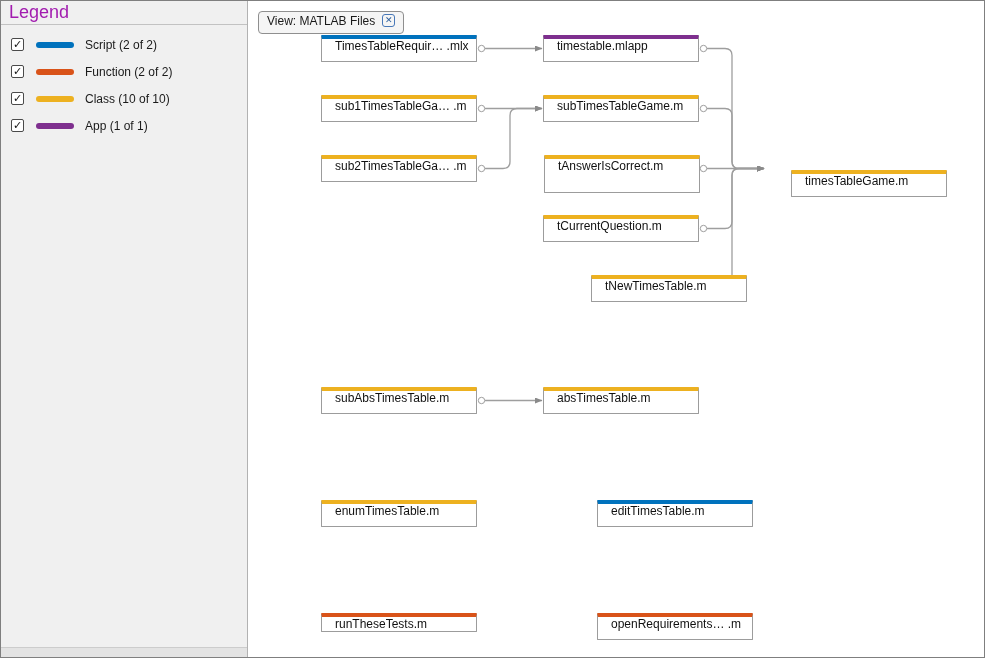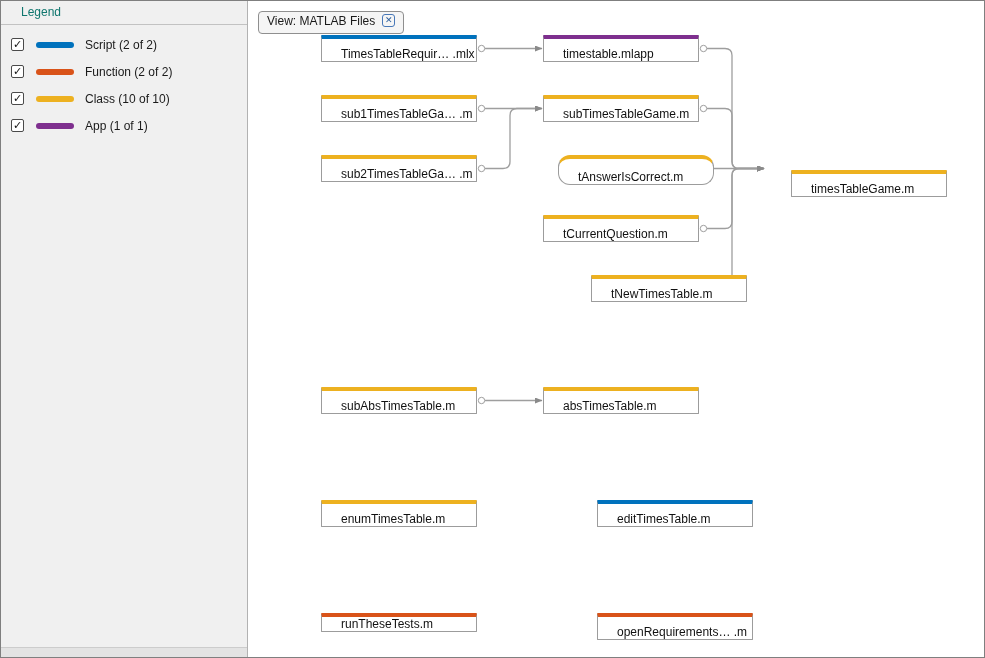--- a/index.html
+++ b/index.html
@@ -7,22 +7,22 @@
     position:relative;width:985px;height:658px;box-sizing:border-box;
     border:1px solid #7f7f7f;background:#fff;overflow:hidden;
     font-family:"Liberation Sans", sans-serif;color:#1a1a1a;
   }
   
   .legend-panel{
     position:absolute;left:0;top:0;bottom:0;width:247px;box-sizing:border-box;
     background:#f0f0f0;border-right:1px solid #b2b2b2;
   }
   .legend-title{
-    height:23px;line-height:23px;padding-left:20px;font-size:12px;
-    border-bottom:1px solid #c2c2c2;color:#0f766e;
+    height:23px;line-height:23px;padding-left:8px;font-size:18px;
+    border-bottom:1px solid #c2c2c2;color:#a21caf;
   }
   .legend-items{padding-top:6px;}
   .legend-item{display:flex;align-items:center;height:27px;padding-left:10px;cursor:default;}
   .checkbox{
     width:13px;height:13px;box-sizing:border-box;background:#fff;border:1px solid #4a4a4a;
     display:inline-flex;align-items:center;justify-content:center;flex:none;
     font-size:11px;line-height:11px;color:#111;border-radius:2px;
   }
   .checkbox.checked::after{content:"✓";}
   .swatch{width:38px;height:6px;border-radius:3px;margin-left:12px;flex:none;}
@@ -31,21 +31,21 @@
     position:absolute;left:0;right:0;bottom:0;height:9px;
     background:#e3e3e3;border-top:1px solid #cccccc;
   }
   
   .graph-panel{position:absolute;left:247px;top:0;right:0;bottom:0;background:#fff;}
   #edges-svg{position:absolute;left:0;top:0;z-index:0;}
   #nodes{position:absolute;left:0;top:0;width:100%;height:100%;z-index:1;pointer-events:none;}
   .node{
     position:absolute;box-sizing:border-box;background:#fff;
     border:1px solid #9c9c9c;border-top-width:4px;border-radius:1px;
-    display:flex;align-items:flex-end;padding:0 19px;font-size:12px;color:#111;
+    display:flex;align-items:flex-start;padding:0 13px;font-size:12px;color:#111;
     white-space:nowrap;overflow:hidden;pointer-events:auto;
   }
   .filter-chip{
     position:absolute;left:10px;top:10px;z-index:2;
     display:inline-flex;align-items:flex-start;gap:7px;
     background:#f5f5f5;border:1px solid #8f8f8f;border-radius:4px;
     padding:2px 8px;height:17px;font-size:12px;color:#1a1a1a;
   }
   .chip-close{
     width:13px;height:13px;box-sizing:border-box;flex:none;
@@ -132,21 +132,21 @@
   </div>
 
   <div class="node" style="left: 295px; top: 94px; width: 156px; height: 27px; border-top-color: rgb(237, 177, 32);">
     <span class="node-label">subTimesTableGame.m</span>
   </div>
 
   <div class="node" style="left: 73px; top: 154px; width: 156px; height: 27px; border-top-color: rgb(237, 177, 32);">
     <span class="node-label">sub2TimesTableGa… .m</span>
   </div>
 
-  <div class="node" style="left: 310px; top: 154px; width: 156px; height: 30px; border-top-color: rgb(237, 177, 32); border-radius: 12px;">
+  <div class="node" style="left: 296px; top: 154px; width: 156px; height: 38px; border-top-color: rgb(237, 177, 32);">
     <span class="node-label">tAnswerIsCorrect.m</span>
   </div>
 
   <div class="node" style="left: 543px; top: 154px; width: 156px; height: 27px; border-top-color: rgb(237, 177, 32); margin-top: 15px;">
     <span class="node-label">timesTableGame.m</span>
   </div>
 
   <div class="node" style="left: 295px; top: 214px; width: 156px; height: 27px; border-top-color: rgb(237, 177, 32);">
     <span class="node-label">tCurrentQuestion.m</span>
   </div>

